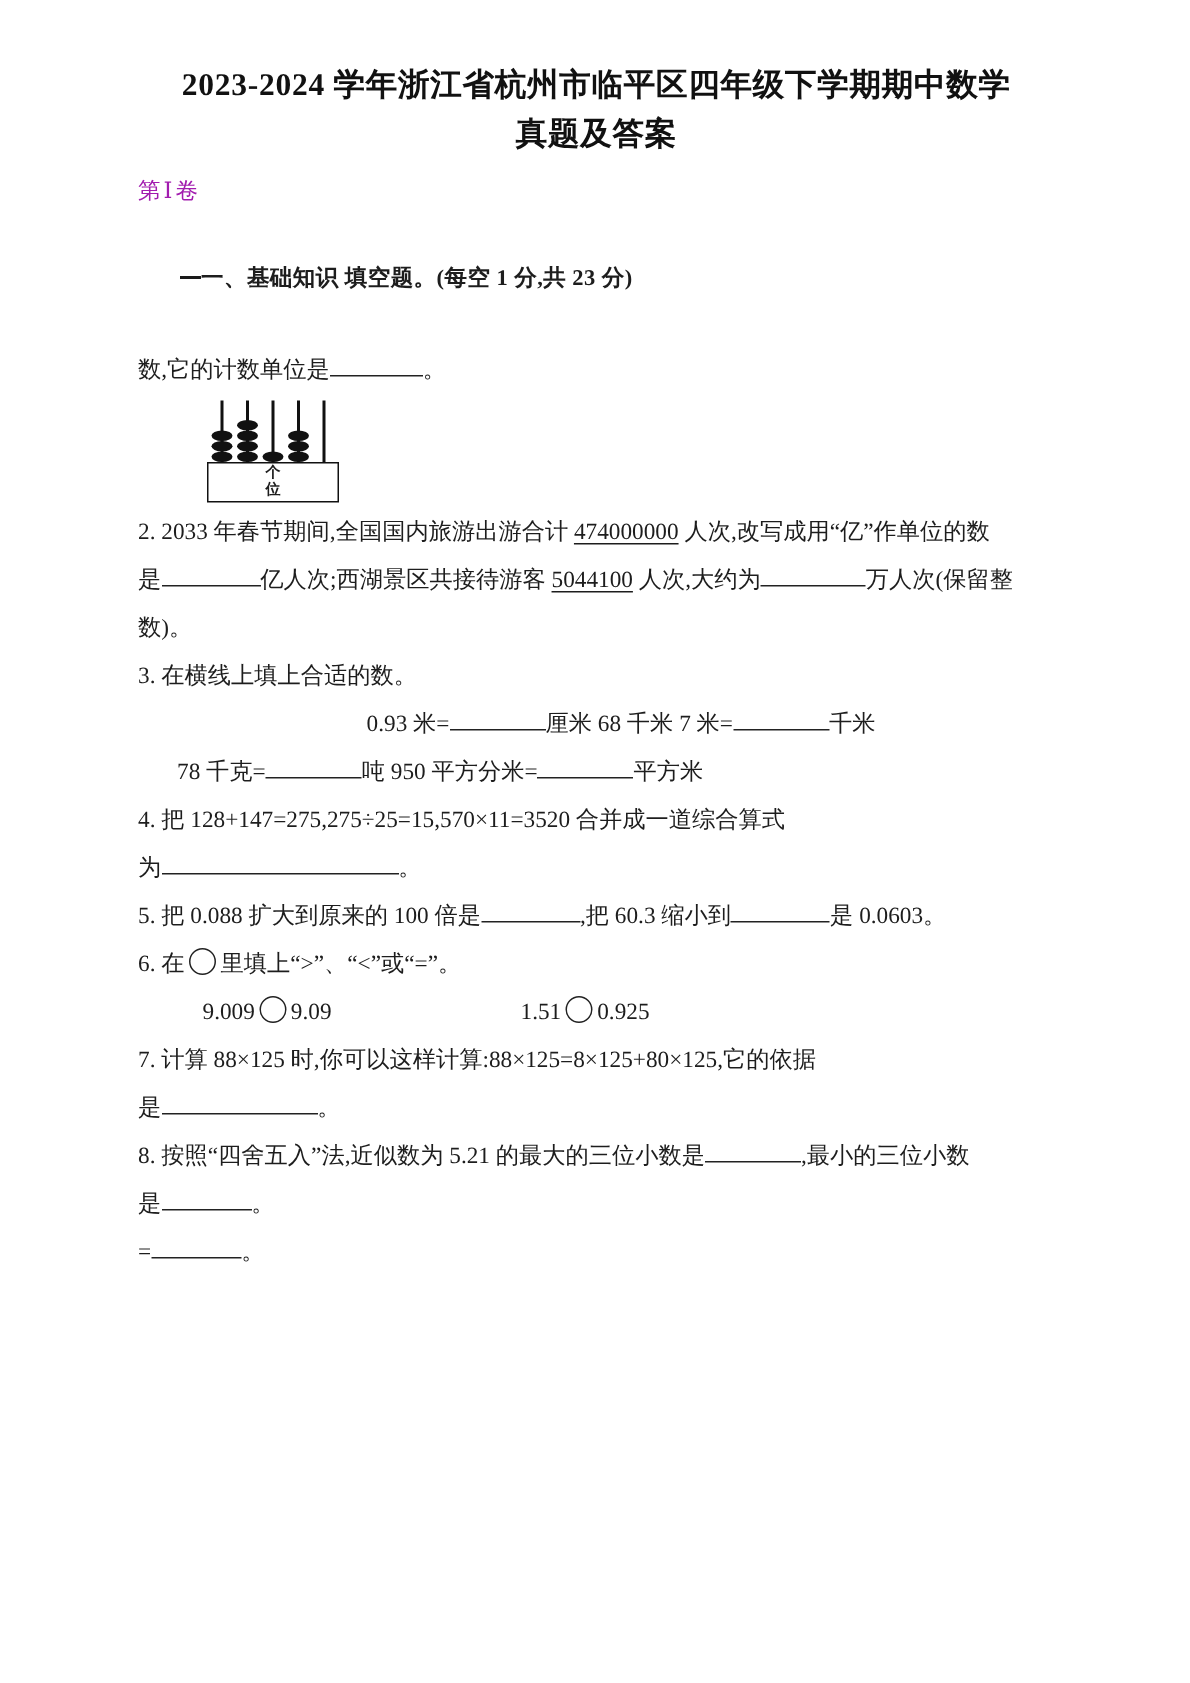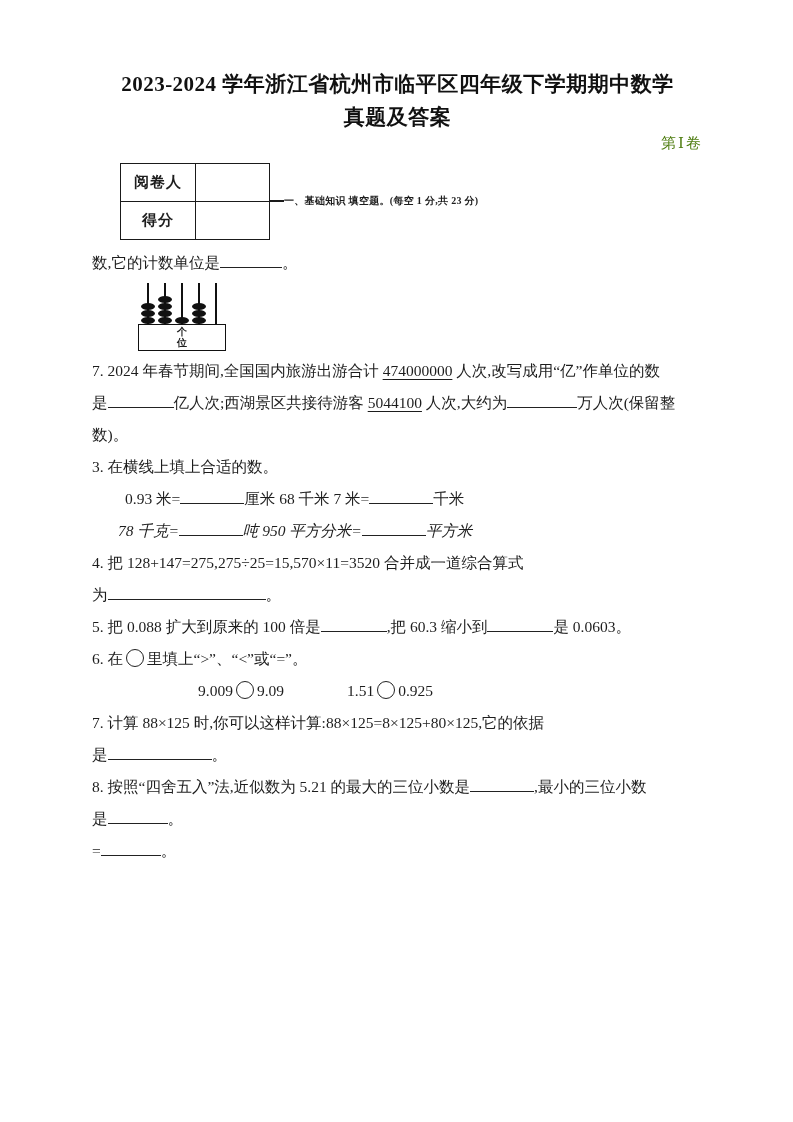--- a/index.html
+++ b/index.html
@@ -1,37 +1,37 @@
 <!DOCTYPE html>
 <html><head>
 <meta charset="utf-8">
 <style>
   html,body{margin:0;padding:0;background:#ffffff;}
   .page{width:793px;height:1122px;background:#ffffff;overflow:hidden;position:relative;
         font-family:"Liberation Serif","DejaVu Serif",serif;color:#1d1d1d;}
-  .inner{padding:68px 90px 0 92px;}
+  .inner{padding:40px 90px 0 92px;}
   .title{text-align:center;font-weight:700;font-size:21px;line-height:33px;color:#111;letter-spacing:0.5px;}
-  .volume{text-align:right;font-size:15px;color:#4d7c0f;letter-spacing:2px;}
+  .volume{text-align:left;font-size:15px;margin-top:12px;color:#a21caf;letter-spacing:2px;}
   .section-row{display:flex;align-items:center;margin-top:10px;margin-left:28px;height:76px;}
   table.gtable{border-collapse:collapse;}
   table.gtable td{border:1.5px solid #1a1a1a;}
   td.lbl{width:72px;height:35px;text-align:center;font-weight:700;font-size:15px;letter-spacing:1px;}
   td.emptycell{width:71px;}
   .connector{width:14px;height:2px;background:#1a1a1a;}
-  .sec-title{font-weight:700;font-size:10px;letter-spacing:0.3px;white-space:nowrap;}
+  .sec-title{font-weight:700;font-size:15px;letter-spacing:0.3px;white-space:nowrap;}
   .bodytext{margin-top:8px;font-size:15.5px;}
   .ln{line-height:32px;height:32px;white-space:nowrap;}
   .blank{display:inline-block;border-bottom:1.2px solid #222;height:17px;vertical-align:baseline;}
   .b60{width:60px}.b62{width:62px}.b64{width:64px}.b66{width:66px}.b68{width:68px}
   .b70{width:70px}.b104{width:104px}.b128{width:128px}.b158{width:158px}
   .u{text-decoration:underline;text-underline-offset:3px;}
   .circle{display:inline-block;width:16px;height:16px;border:1.4px solid #222;border-radius:50%;
           vertical-align:-3px;margin:0 3px;background:#fff;}
-  .ind26{padding-left:26px;font-style:italic;}.ind33{padding-left:33px;}.ind43{padding-left:43px;}
-  .q6c1a{display:inline-block;width:212px;text-align:center;}
+  .ind26{padding-left:26px;}.ind33{padding-left:33px;text-align:center;}.ind43{padding-left:43px;}
+  .q6c1a{display:inline-block;width:212px;}
   .q6c1b{display:inline-block;width:196px;}
   
   .abacus{position:relative;width:90px;height:70px;margin:3px 0 3px 46px;}
   .abacus-rods{position:absolute;left:0;top:0;right:0;bottom:0;}
   .rod{position:absolute;top:1px;width:2px;height:42px;background:#111;}
   .bead{position:absolute;width:14px;height:7px;background:#111;border-radius:50%;}
   .abacus-base{position:absolute;left:0;top:42px;width:86px;height:25px;border:1.5px solid #111;
                text-align:center;background:#fff;}
   .pl-top{font-size:10px;line-height:11px;font-weight:700;margin-top:1px;}
   .pl-bot{font-size:10px;line-height:11px;font-weight:700;}
@@ -40,32 +40,20 @@
 <body>
 
 <div class="page">
   <div class="inner">
 
     <div class="title">2023-2024 学年浙江省杭州市临平区四年级下学期期中数学</div>
     <div class="title">真题及答案</div>
     <div class="volume">第Ⅰ卷</div>
 
     <div class="section-row">
-      <table class="gtable">
-        <tbody>
-            <tr>
-          <td class="lbl">阅卷人</td>
-          <td class="emptycell"></td>
-        </tr>
-        <tr>
-          <td class="lbl">得分</td>
-          <td class="emptycell"></td>
-        </tr>
-      </tbody>
-        </table>
       <div class="connector"></div>
       <div class="sec-title">一、基础知识 填空题。(每空 1 分,共 23 分)</div>
     </div>
 
     <div class="bodytext">
 
       <div class="ln">
         <span>数,它的计数单位是</span><span class="blank b62"></span><span>。</span>
       </div>
 
@@ -88,21 +76,21 @@
             <div class="bead" style="left: 54px; top: 21px;"></div>
             <div class="rod" style="left: 77px;"></div>
           </div>
         <div class="abacus-base">
           <div class="pl-top">个</div>
           <div class="pl-bot">位</div>
         </div>
       </div>
 
       <div class="ln">
-        <span>7. 2024 年春节期间,全国国内旅游出游合计 </span><span class="u">474000000</span><span> 人次,改写成用“亿”作单位的数</span>
+        <span>2. 2033 年春节期间,全国国内旅游出游合计 </span><span class="u">474000000</span><span> 人次,改写成用“亿”作单位的数</span>
       </div>
       <div class="ln">
         <span>是</span><span class="blank b66"></span><span>亿人次;西湖景区共接待游客 </span><span class="u">5044100</span><span> 人次,大约为</span><span class="blank b70"></span><span>万人次(保留整</span>
       </div>
       <div class="ln">
         <span>数)。</span>
       </div>
 
       <div class="ln">
         <span>3. 在横线上填上合适的数。</span>

